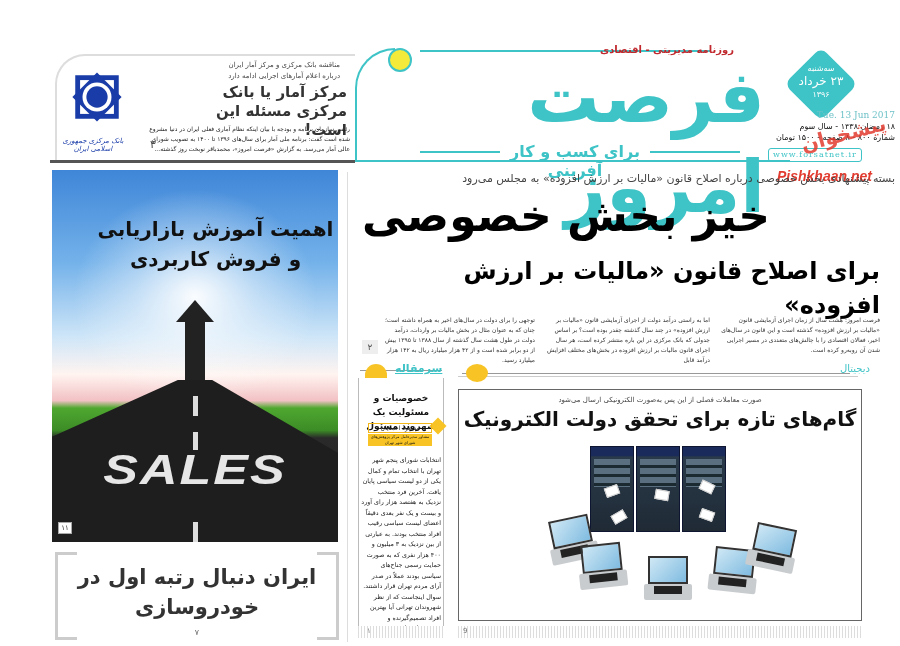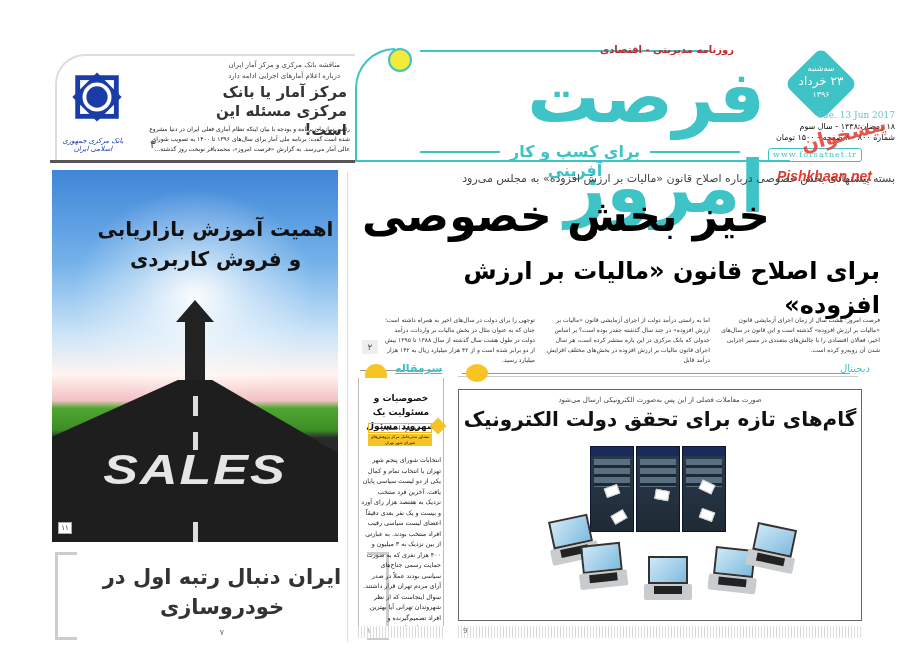--- a/index.html
+++ b/index.html
@@ -50,21 +50,21 @@
   .promo .clouds { position: absolute; left: 0; top: 0; width: 100%; height: 62%; background: radial-gradient(ellipse at 50% 55%, rgba(255,255,255,0.95) 0%, rgba(255,255,255,0.4) 30%, rgba(255,255,255,0) 60%); }
   .promo-title { position: absolute; left: 0; top: 44px; width: 100%; text-align: center; font-size: 20px; font-weight: bold; line-height: 30px; color: #111; padding-left: 41px; }
   .promo-road { position: absolute; left: 0; top: 210px; width: 100%; height: 162px; background: #1e1e1e; clip-path: polygon(44% 0, 56% 0, 100% 45%, 100% 100%, 0 100%, 0 35%); }
   .promo-arrow { position: absolute; left: 133px; top: 148px; width: 20px; height: 76px; background: #222; }
   .promo-arrowhead { position: absolute; left: 124px; top: 130px; width: 0; height: 0; border-left: 19px solid transparent; border-right: 19px solid transparent; border-bottom: 22px solid #222; }
   .promo-sales-word { position: absolute; left: 0; width: 100%; top: 270px; text-align: center; font-family: "Liberation Sans", sans-serif; font-weight: bold; font-style: italic; font-size: 52px; color: #e6e6e6; letter-spacing: 2px; transform: scaleY(0.8); }
   .promo-lane { position: absolute; left: 141px; width: 5px; background: #ddd; }
   .promo-page { position: absolute; left: 6px; top: 352px; width: 14px; height: 12px; background: #fff; border: 1px solid #aaa; font-size: 7px; text-align: center; line-height: 10px; color: #333; }
 
   
-  .bl-box { position: absolute; left: 55px; top: 552px; width: 334px; height: 88px; }
+  .bl-box { position: absolute; left: 55px; top: 552px; width: 284px; height: 88px; }
   .bracket { position: absolute; top: 0; width: 22px; height: 88px; border: 3px solid #ccc; }
   .bracket.l { left: 0; border-right: none; }
   .bracket.r { right: 0; border-left: none; }
   .bl-title { position: absolute; left: 0; top: 10px; width: 100%; text-align: center; font-size: 21px; font-weight: bold; line-height: 30px; color: #333; }
   .bl-page { position: absolute; left: 0; top: 76px; width: 100%; text-align: center; font-size: 8px; color: #666; }
 
   .vrule { position: absolute; left: 347px; top: 172px; width: 1px; height: 470px; background: #ddd; }
 
   
   .ed-header-line { position: absolute; left: 360px; top: 370px; width: 82px; height: 1px; background: #999; }

